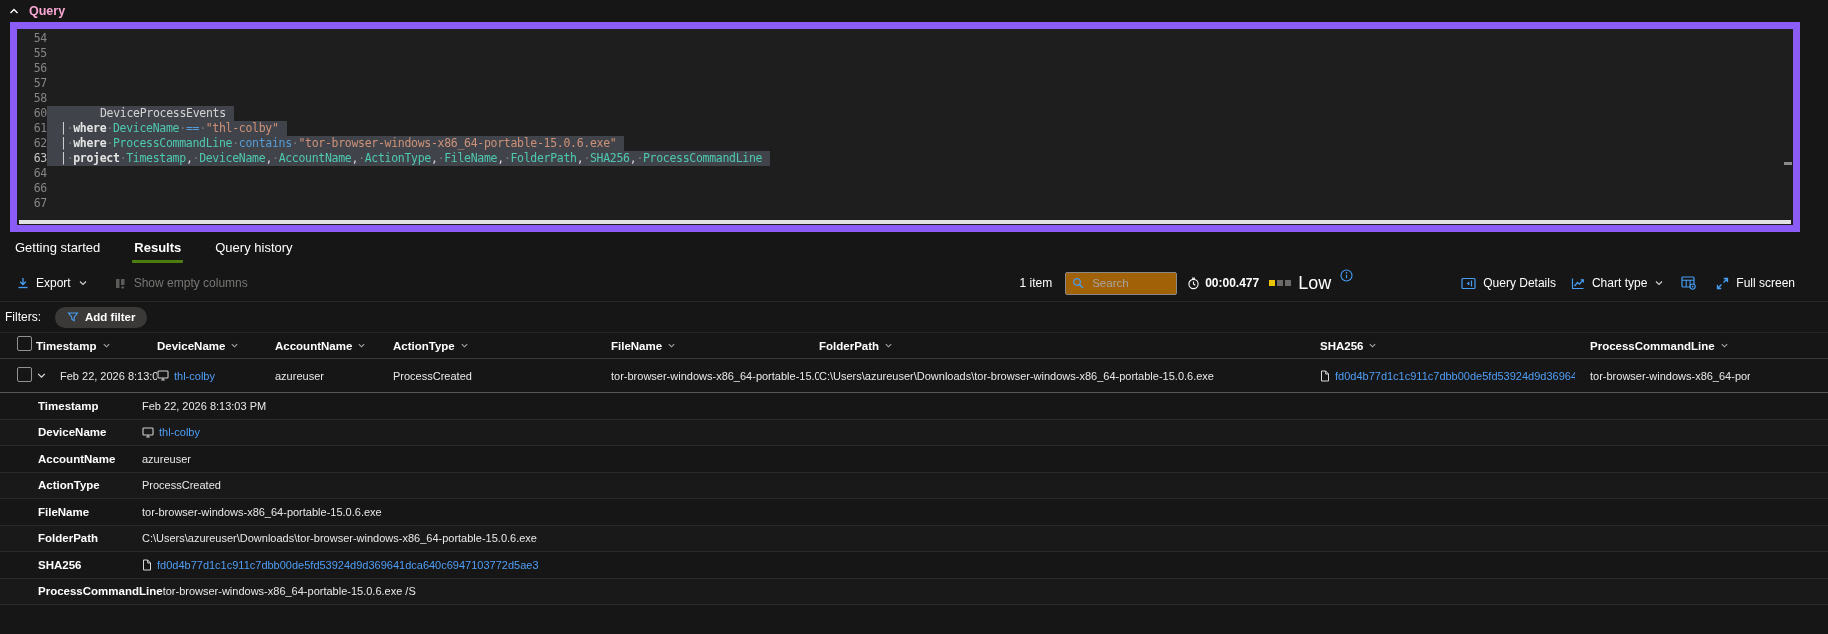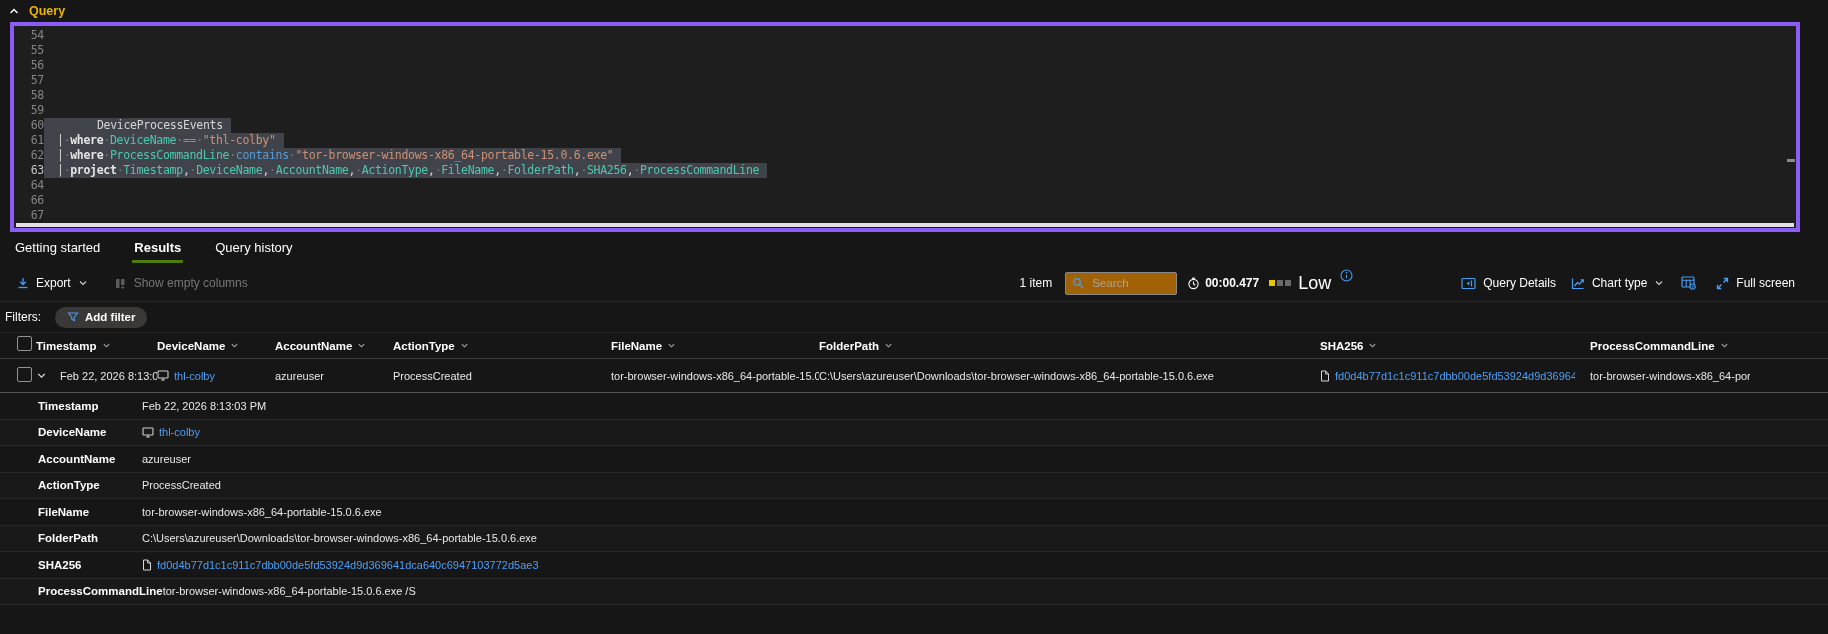--- a/index.html
+++ b/index.html
@@ -5,25 +5,25 @@
   html,body{margin:0;padding:0;}
   body{
     width:1828px;height:634px;overflow:hidden;
     background:#161616;color:#e8e8e8;
     font-family:"Liberation Sans", sans-serif;
     position:relative;
   }
   svg{display:block;}
   
   .query-header{height:22px;display:flex;align-items:center;gap:9px;padding-left:8px;}
-  .query-title{font-size:12.5px;font-weight:bold;color:#eab308;}
+  .query-title{font-size:12.5px;font-weight:bold;color:#f9a8d4;}
   
   .editor{
     position:absolute;left:10px;top:22px;width:1790px;height:210px;
-    background:#1e1e1e;border:4px solid #8b5cf6;box-sizing:border-box;
+    background:#1e1e1e;border:7px solid #8b5cf6;box-sizing:border-box;
   }
   .code-lines{position:absolute;left:0;top:2px;right:2px;}
   .code-line{display:flex;height:15px;line-height:15px;white-space:pre;
     font-family:"DejaVu Sans Mono", monospace;font-size:11.5px;letter-spacing:-0.3px;}
   .ln{width:30px;text-align:right;color:#858585;flex:0 0 30px;}
   .ln-current{color:#c6c6c6;}
   .code-text{padding-left:13px;}
   .code-text.sel{background:#40444a;padding-right:8px;}
   .tok-table{color:#d4d4d4;padding-left:40px;}
   .tok-punct{color:#d4d4d4;}
@@ -104,21 +104,20 @@
     <span class="query-title">Query</span>
   </div>
 
   <div class="editor">
     <div class="code-lines">
         <div class="code-line"><span class="ln">54</span><span class="code-text"></span></div>
         <div class="code-line"><span class="ln">55</span><span class="code-text"></span></div>
         <div class="code-line"><span class="ln">56</span><span class="code-text"></span></div>
         <div class="code-line"><span class="ln">57</span><span class="code-text"></span></div>
         <div class="code-line"><span class="ln">58</span><span class="code-text"></span></div>
-        <div class="code-line"><span class="ln">59</span><span class="code-text"></span></div>
         <div class="code-line"><span class="ln">60</span><span class="code-text sel"><span class="tok-table">DeviceProcessEvents</span></span></div>
         <div class="code-line"><span class="ln">61</span><span class="code-text sel"><span class="tok-punct">|</span><span class="tok-sp">·</span><span class="tok-kw">where</span><span class="tok-sp">·</span><span class="tok-field">DeviceName</span><span class="tok-sp">·</span><span class="tok-op">==</span><span class="tok-sp">·</span><span class="tok-str">"thl-colby"</span></span></div>
         <div class="code-line"><span class="ln">62</span><span class="code-text sel"><span class="tok-punct">|</span><span class="tok-sp">·</span><span class="tok-kw">where</span><span class="tok-sp">·</span><span class="tok-field">ProcessCommandLine</span><span class="tok-sp">·</span><span class="tok-op">contains</span><span class="tok-sp">·</span><span class="tok-str">"tor-browser-windows-x86_64-portable-15.0.6.exe"</span></span></div>
         <div class="code-line"><span class="ln ln-current">63</span><span class="code-text sel"><span class="tok-punct">|</span><span class="tok-sp">·</span><span class="tok-kw">project</span><span class="tok-sp">·</span><span class="tok-field">Timestamp</span><span class="tok-punct">,</span><span class="tok-sp">·</span><span class="tok-field">DeviceName</span><span class="tok-punct">,</span><span class="tok-sp">·</span><span class="tok-field">AccountName</span><span class="tok-punct">,</span><span class="tok-sp">·</span><span class="tok-field">ActionType</span><span class="tok-punct">,</span><span class="tok-sp">·</span><span class="tok-field">FileName</span><span class="tok-punct">,</span><span class="tok-sp">·</span><span class="tok-field">FolderPath</span><span class="tok-punct">,</span><span class="tok-sp">·</span><span class="tok-field">SHA256</span><span class="tok-punct">,</span><span class="tok-sp">·</span><span class="tok-field">ProcessCommandLine</span></span></div>
         <div class="code-line"><span class="ln">64</span><span class="code-text"></span></div>
         <div class="code-line"><span class="ln">66</span><span class="code-text"></span></div>
         <div class="code-line"><span class="ln">67</span><span class="code-text"></span></div>
       </div>
     <div class="h-scroll"></div>
     <div class="ov-mark"></div>

